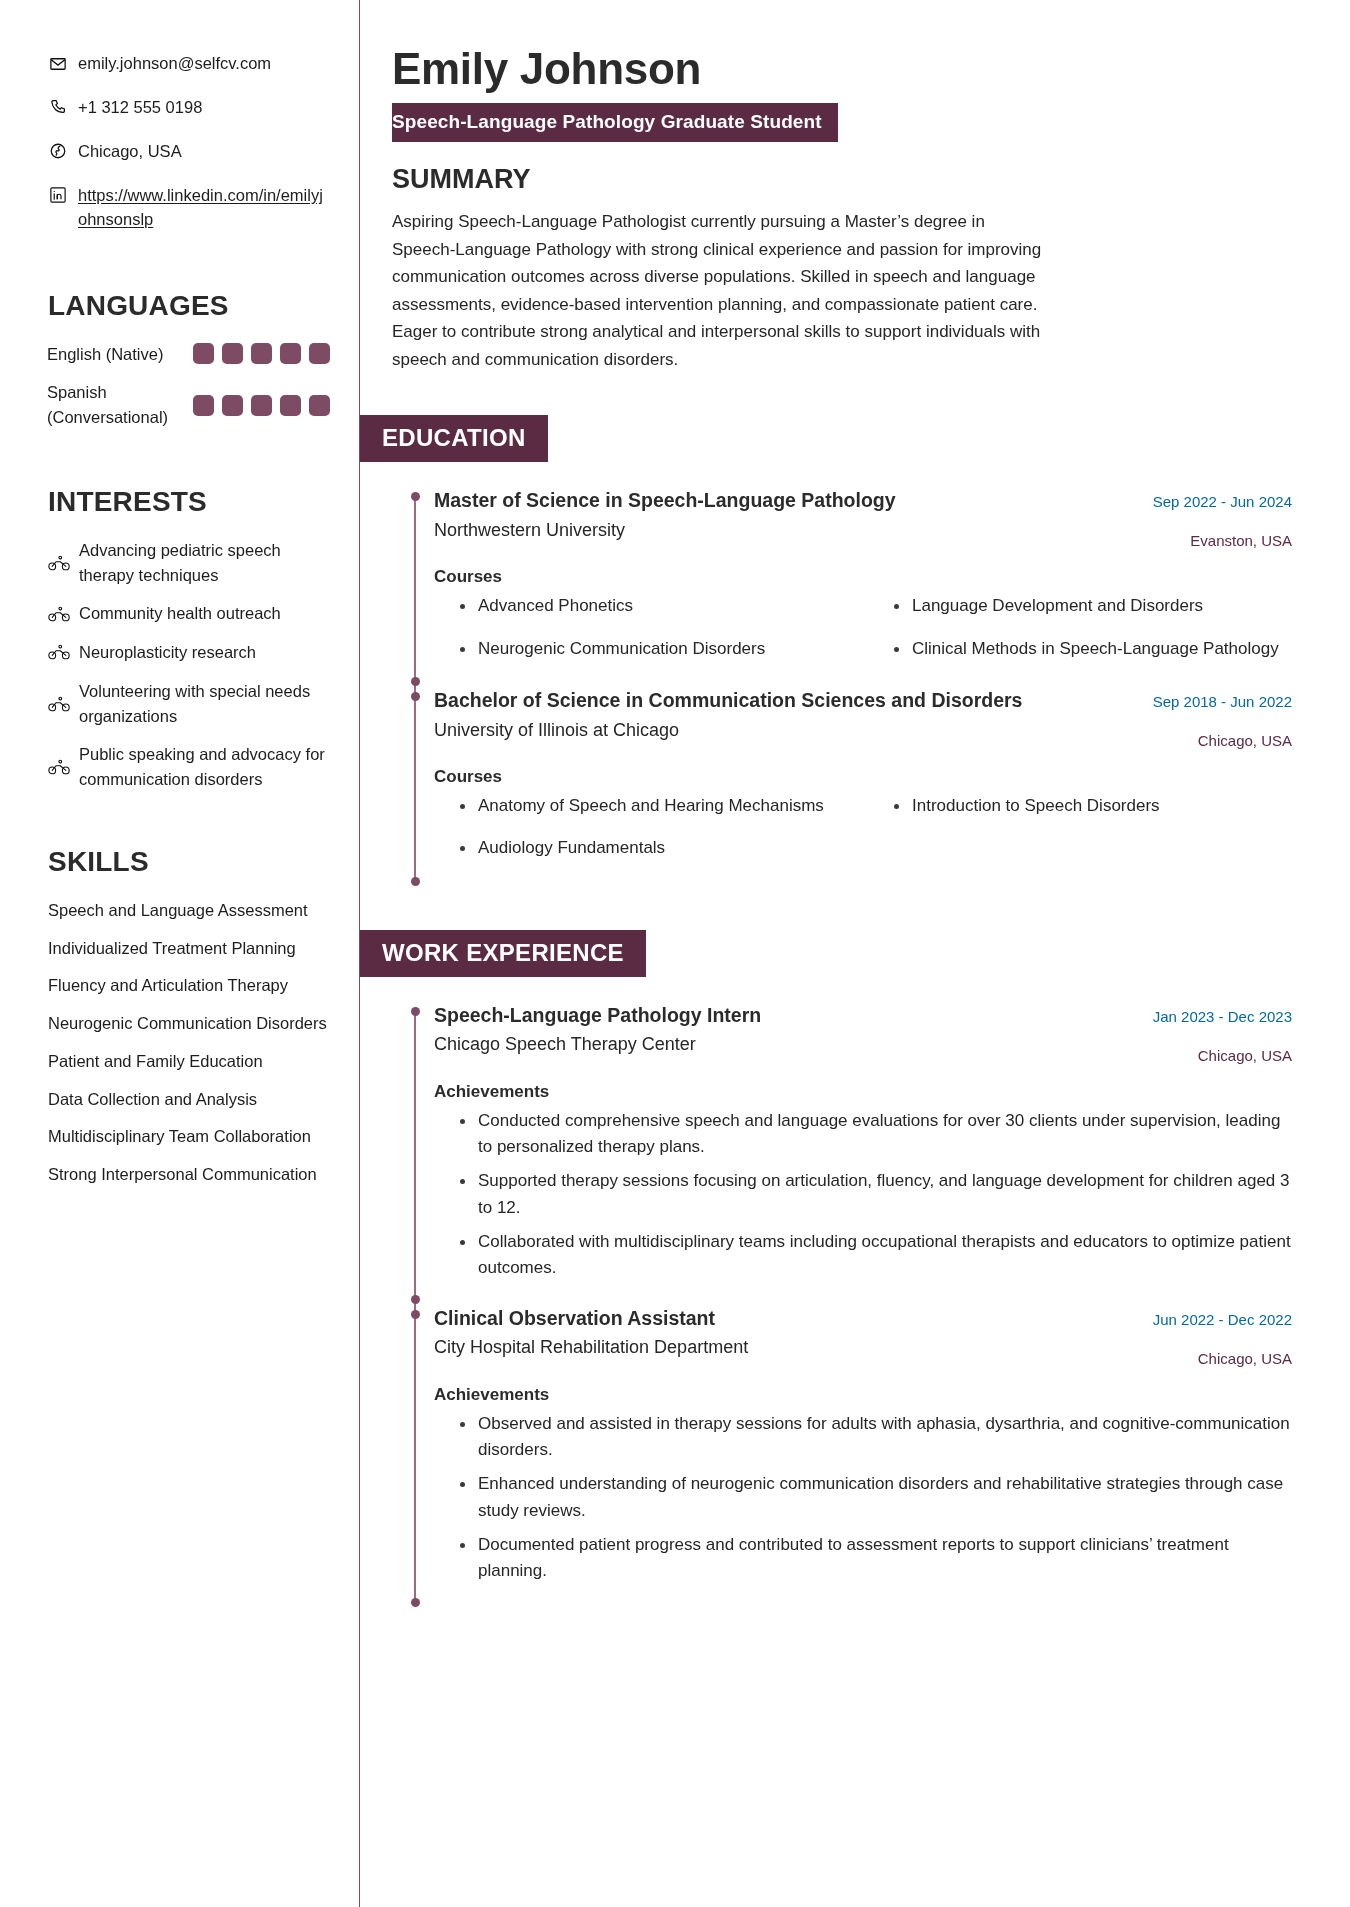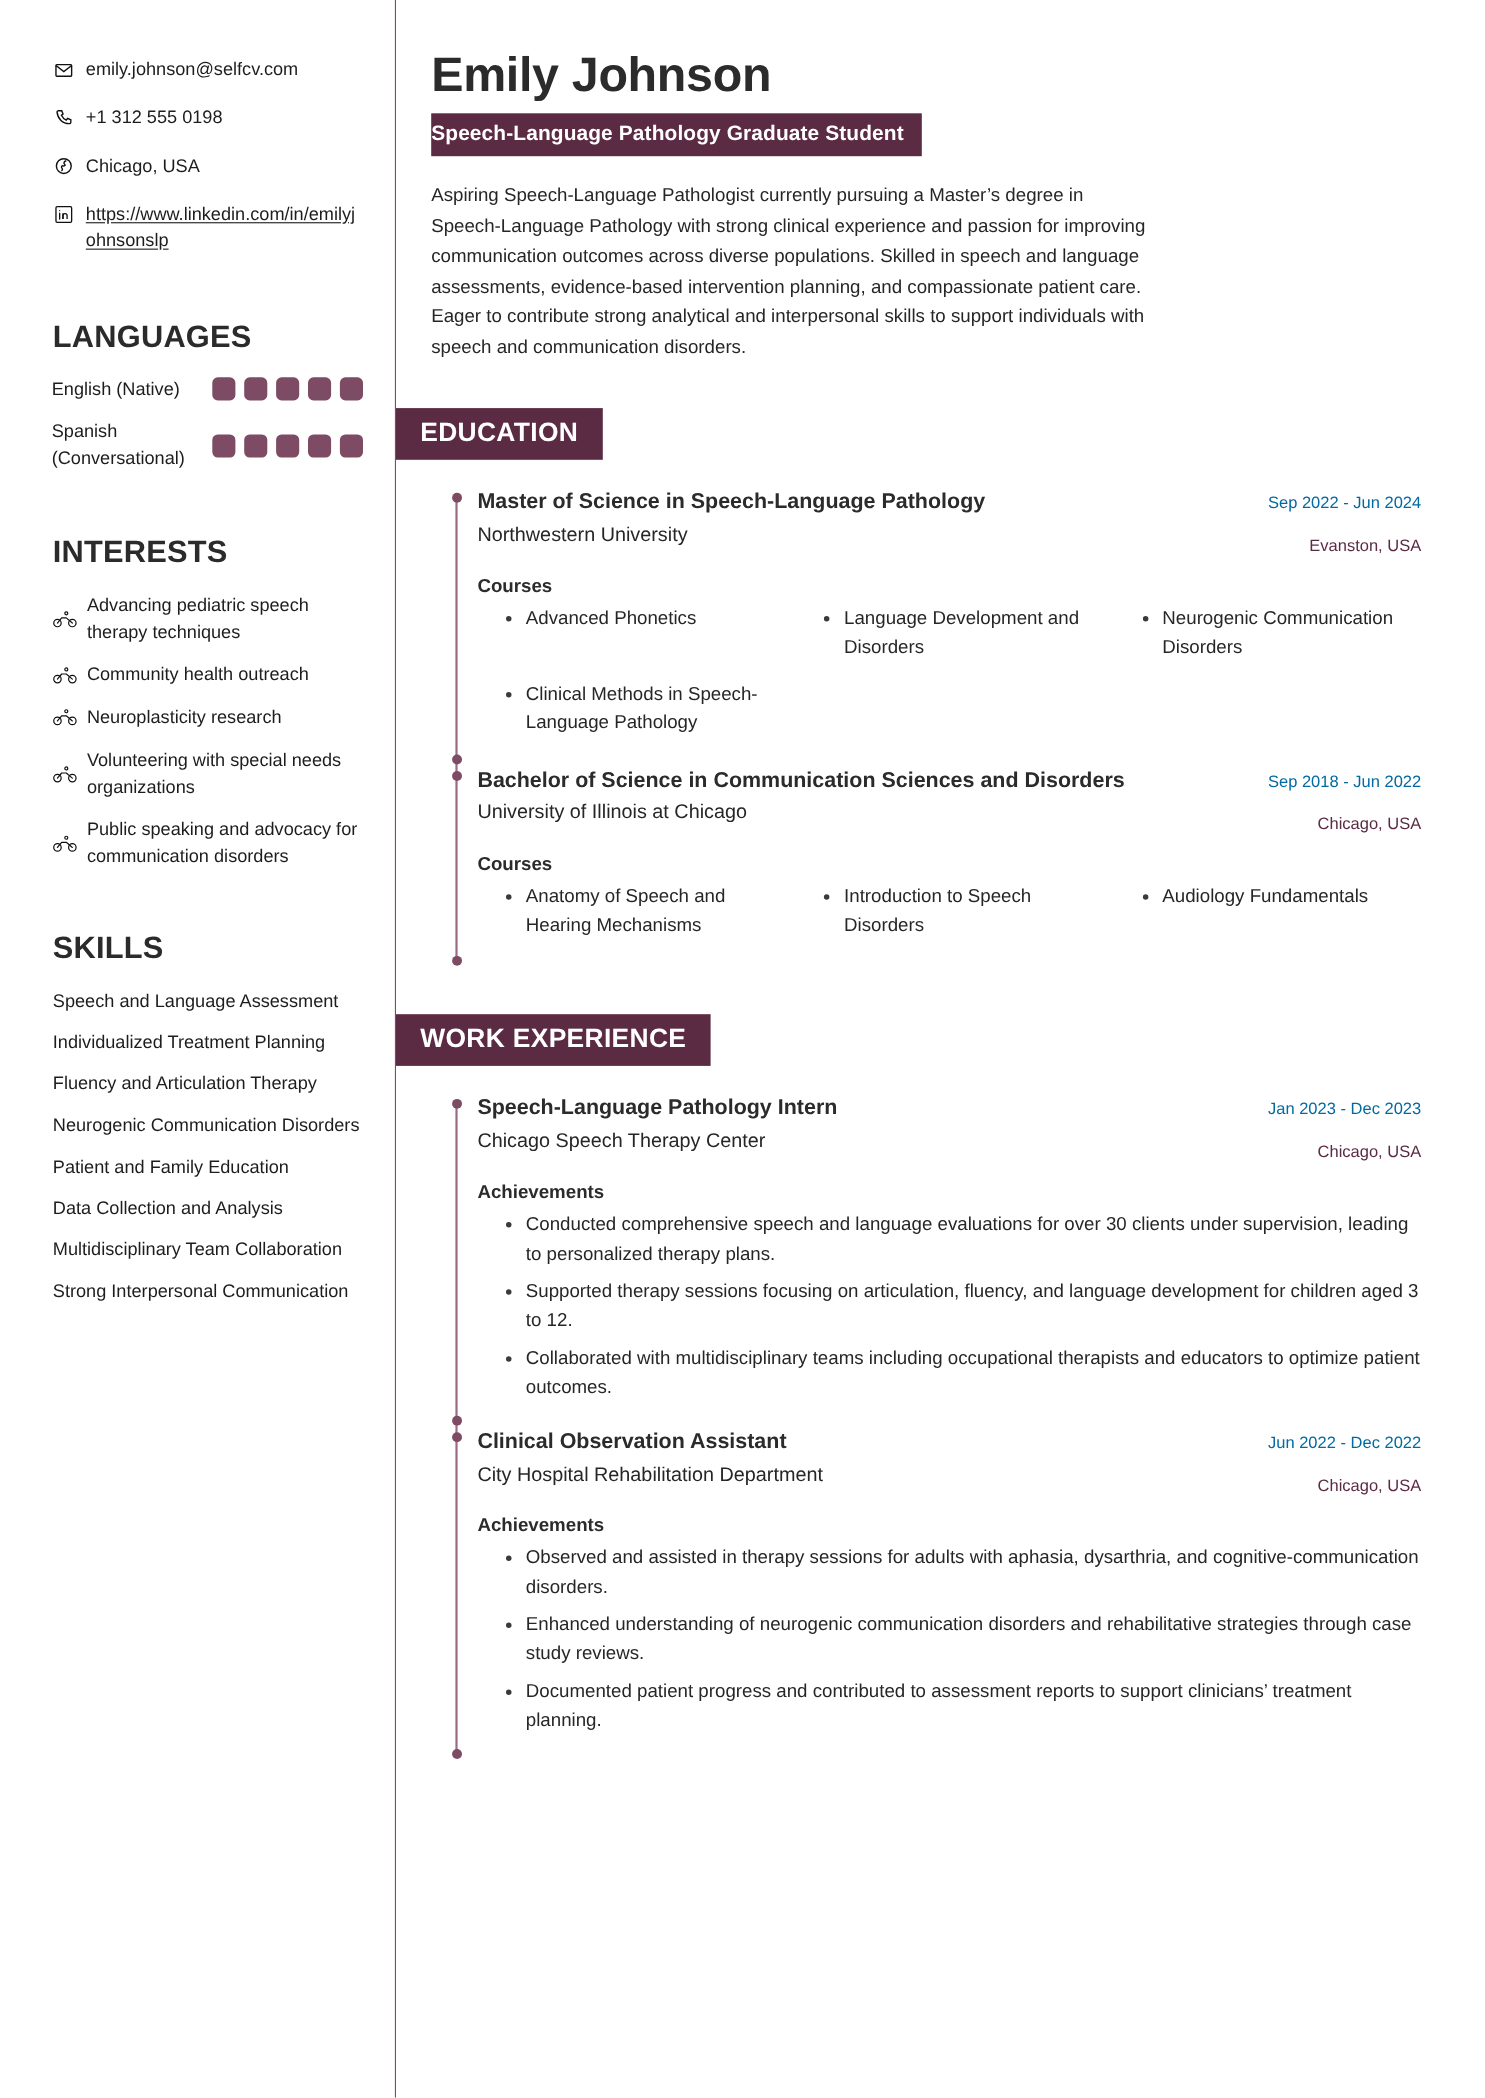--- a/index.html
+++ b/index.html
@@ -230,21 +230,21 @@
   .sub-label {
     font-size: 17px;
     font-weight: 700;
     color: #2b2b2b;
     margin-top: 16px;
     margin-bottom: 6px;
   }
 
   .course-grid {
     display: grid;
-    grid-template-columns: 1fr 1fr 1fr;
+    grid-template-columns: 1fr 1fr;
     column-gap: 32px;
     row-gap: 6px;
     padding-left: 22px;
   }
   .course-item,
   .ach-item {
     position: relative;
     padding-left: 22px;
     font-size: 17px;
     line-height: 1.55;
@@ -412,20 +412,21 @@
     </section>
 
   </aside>
 
   <main class="main">
     <div class="main-inner">
 
       <h1 class="name">Emily Johnson</h1>
       <div class="title-badge">Speech-Language Pathology Graduate Student</div>
 
+      <h2 class="summary-heading">SUMMARY</h2>
       <p class="summary-text">Aspiring Speech-Language Pathologist currently pursuing a Master’s degree in Speech-Language Pathology with strong clinical experience and passion for improving communication outcomes across diverse populations. Skilled in speech and language assessments, evidence-based intervention planning, and compassionate patient care. Eager to contribute strong analytical and interpersonal skills to support individuals with speech and communication disorders.</p>
 
       <div class="section-banner">EDUCATION</div>
       <div class="timeline" id="education-list">
           <div class="tl-item">
             <span class="node"></span>
             <span class="node end"></span>
             <div class="entry-head">
               <div class="entry-left">
                 <div class="entry-title">Master of Science in Speech-Language Pathology</div>

